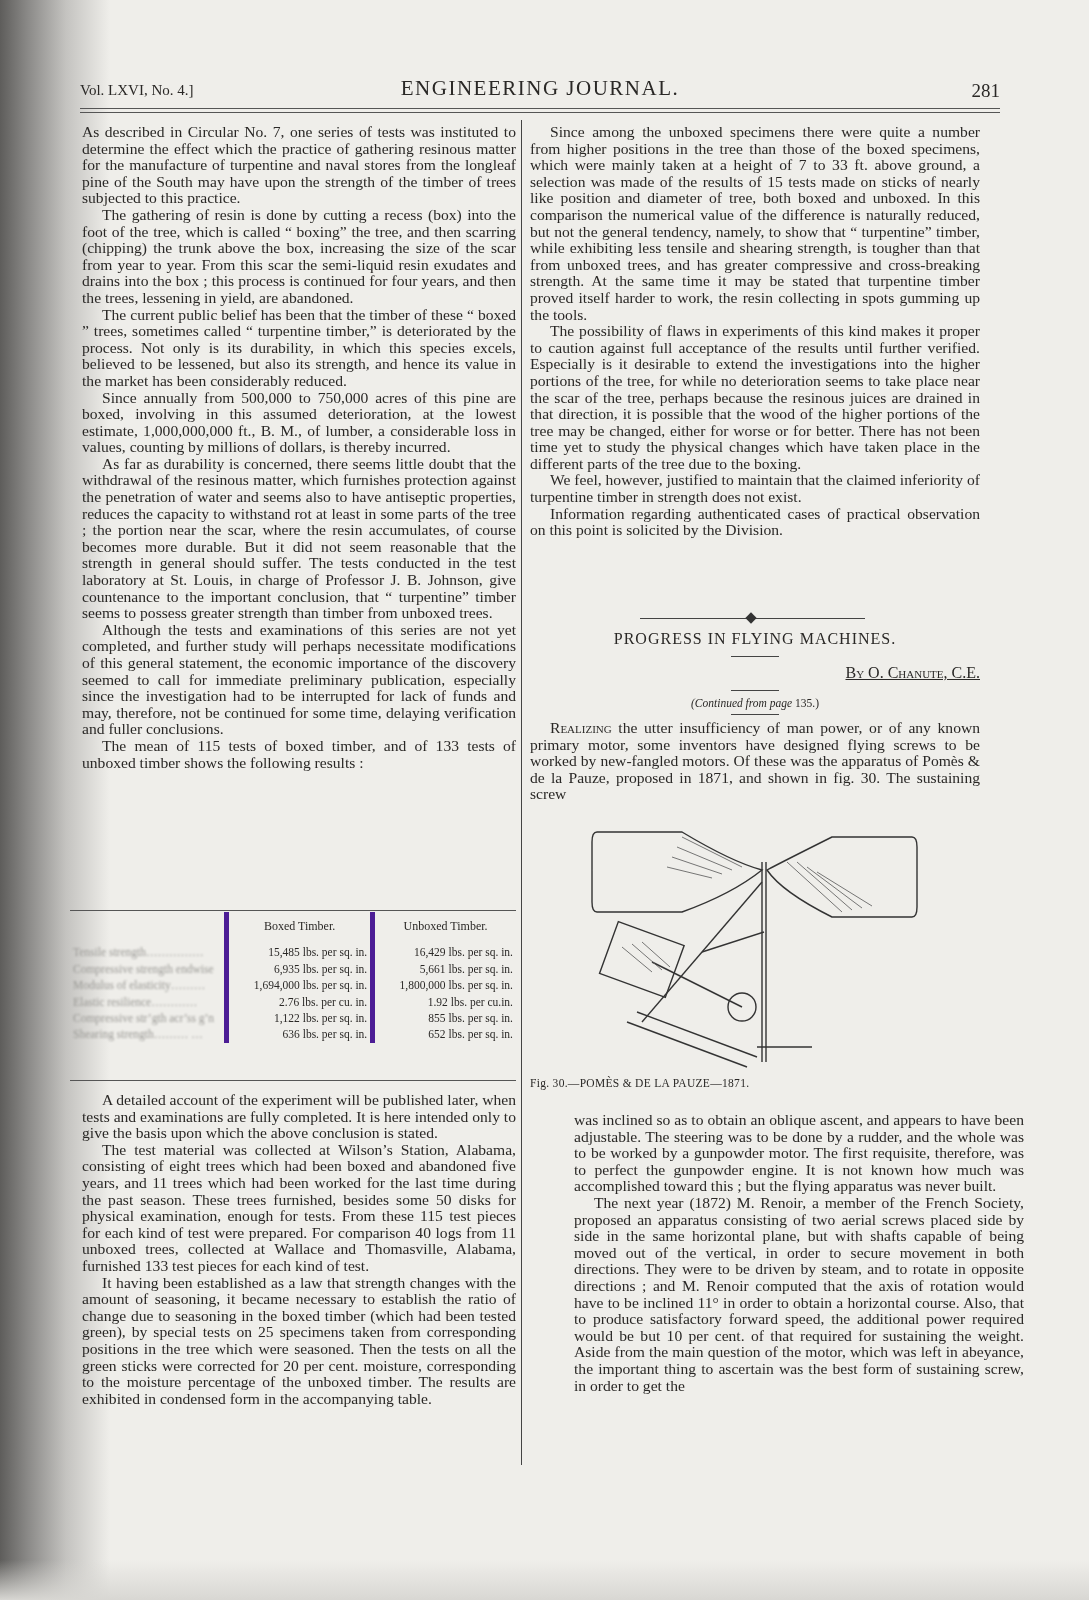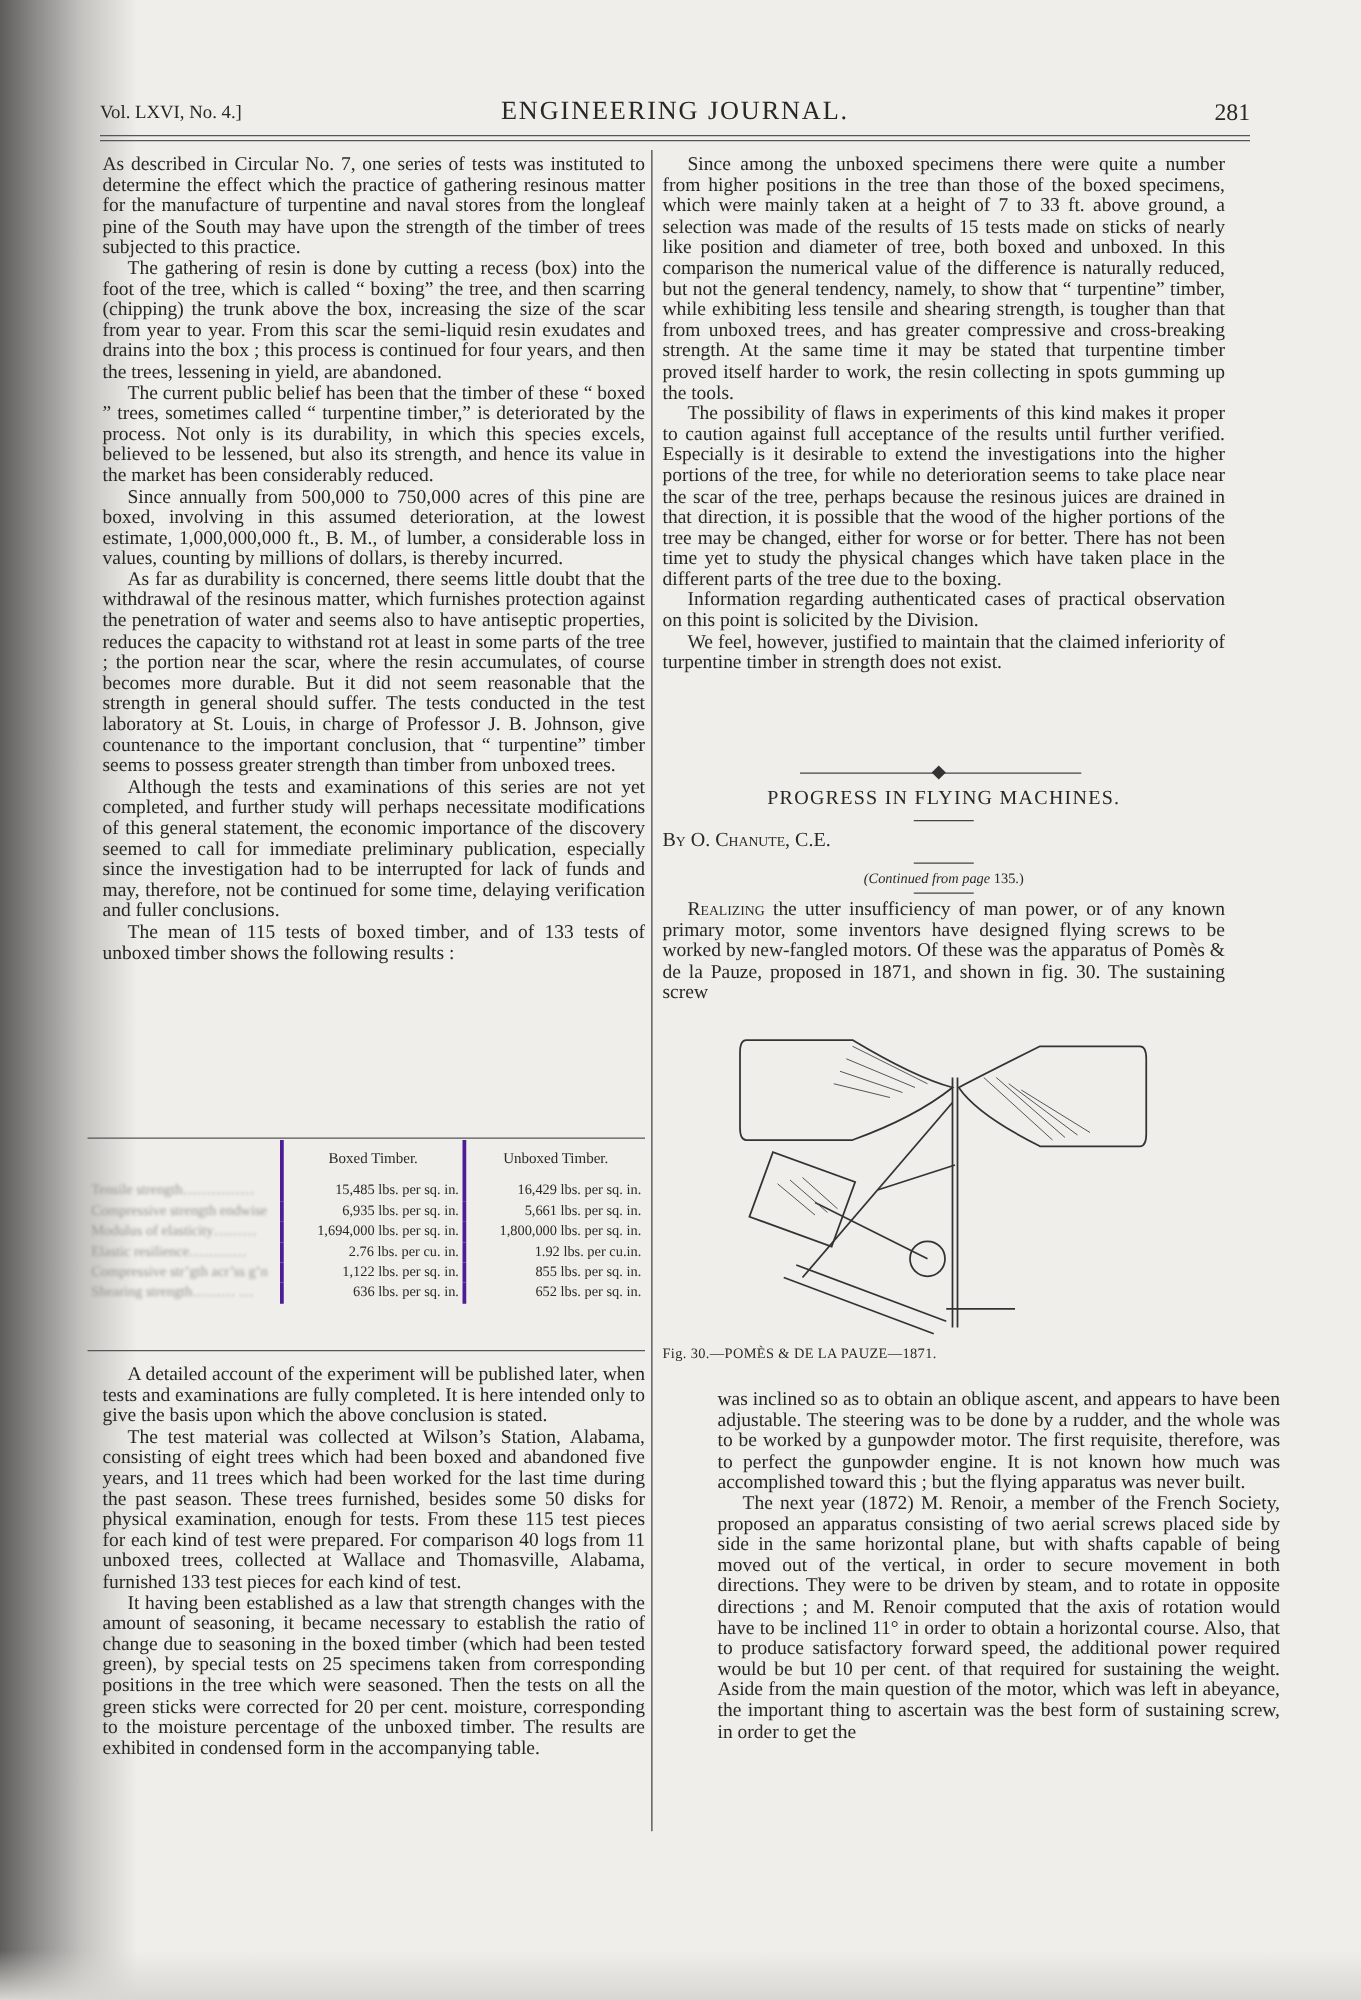--- a/index.html
+++ b/index.html
@@ -17,28 +17,28 @@
   .col{position:absolute;font-size:15.6px;line-height:16.6px;text-align:justify;}
   .col p{margin:0;text-indent:20px;}
   .col p.noind{text-indent:0;}
   .left{left:82px;top:124px;width:434px;}
   .right{left:530px;top:124px;width:450px;}
   .vrule{position:absolute;left:521px;top:120px;width:1px;height:1345px;background:#444;}
   .blur{color:#9a9995;filter:blur(1.2px);}
   table.data{position:absolute;left:70px;top:912px;width:446px;border-collapse:collapse;font-size:11.5px;line-height:16.4px;}
   table.data th{font-weight:normal;font-size:12px;padding:6px 2px 10px;}
   table.data td{padding:0 3px;white-space:nowrap;}
-  table.data .c1,table.data .c2{border-left:3px solid #4c1d95;text-align:right;margin-left:28px;}
+  table.data .c1,table.data .c2{border-left:5px solid #4c1d95;text-align:right;margin-left:28px;}
   .tbl-top{position:absolute;left:70px;top:910px;width:446px;border-top:1px solid #555;}
   .tbl-bot{position:absolute;left:70px;top:1080px;width:446px;border-top:1px solid #555;}
   .ornament{position:absolute;left:640px;top:618px;width:225px;height:1px;background:#444;}
   .ornament .dia{position:absolute;left:107px;top:-4px;width:8px;height:8px;background:#333;transform:rotate(45deg);}
   .art-title{position:absolute;left:530px;top:630px;width:450px;text-align:center;font-size:16px;letter-spacing:1px;}
   .rule-s{position:absolute;height:1px;background:#444;width:48px;left:731px;}
-  .art-by{position:absolute;left:530px;top:664px;width:450px;text-align:left;font-size:16px;}
+  .art-by{position:absolute;left:530px;top:664px;width:450px;text-align:right;font-size:16px;text-decoration:underline;}
   .art-cont{position:absolute;left:530px;top:697px;width:450px;text-align:center;font-size:11.5px;}
   .sc{font-variant:small-caps;}
   .fig{position:absolute;left:582px;top:822px;width:340px;height:250px;}
   .figcap{position:absolute;left:530px;top:1077px;width:450px;text-align:left;font-size:11.5px;letter-spacing:.3px;}
   .right2{left:530px;top:1112px;width:450px;margin-left:44px;}
   .right1{left:530px;top:720px;width:450px;}
 </style>
 </head>
 <body>
 
@@ -109,22 +109,22 @@
 
 <div class="col left" style="top:1092px">
   <p>A detailed account of the experiment will be published later, when tests and examinations are fully completed. It is here intended only to give the basis upon which the above conclusion is stated.</p>
   <p>The test material was collected at Wilson’s Station, Alabama, consisting of eight trees which had been boxed and abandoned five years, and 11 trees which had been worked for the last time during the past season. These trees furnished, besides some 50 disks for physical examination, enough for tests. From these 115 test pieces for each kind of test were prepared. For comparison 40 logs from 11 unboxed trees, collected at Wallace and Thomasville, Alabama, furnished 133 test pieces for each kind of test.</p>
   <p>It having been established as a law that strength changes with the amount of seasoning, it became necessary to establish the ratio of change due to seasoning in the boxed timber (which had been tested green), by special tests on 25 specimens taken from corresponding positions in the tree which were seasoned. Then the tests on all the green sticks were corrected for 20 per cent. moisture, corresponding to the moisture percentage of the unboxed timber. The results are exhibited in condensed form in the accompanying table.</p>
 </div>
 
 <div class="col right">
   <p>Since among the unboxed specimens there were quite a number from higher positions in the tree than those of the boxed specimens, which were mainly taken at a height of 7 to 33 ft. above ground, a selection was made of the results of 15 tests made on sticks of nearly like position and diameter of tree, both boxed and unboxed. In this comparison the numerical value of the difference is naturally reduced, but not the general tendency, namely, to show that “ turpentine” timber, while exhibiting less tensile and shearing strength, is tougher than that from unboxed trees, and has greater compressive and cross-breaking strength. At the same time it may be stated that turpentine timber proved itself harder to work, the resin collecting in spots gumming up the tools.</p>
   <p>The possibility of flaws in experiments of this kind makes it proper to caution against full acceptance of the results until further verified. Especially is it desirable to extend the investigations into the higher portions of the tree, for while no deterioration seems to take place near the scar of the tree, perhaps because the resinous juices are drained in that direction, it is possible that the wood of the higher portions of the tree may be changed, either for worse or for better. There has not been time yet to study the physical changes which have taken place in the different parts of the tree due to the boxing.</p>
+  <p>We feel, however, justified to maintain that the claimed inferiority of turpentine timber in strength does not exist.</p>
   <p>Information regarding authenticated cases of practical observation on this point is solicited by the Division.</p>
-  <p>We feel, however, justified to maintain that the claimed inferiority of turpentine timber in strength does not exist.</p>
 </div>
 
 <div class="ornament">
     <div class="dia"></div>
   </div>
 <div class="art-title">PROGRESS IN FLYING MACHINES.</div>
 <div class="rule-s" style="top:656px"></div>
 <div class="art-by sc">By O. Chanute, C.E.</div>
 <div class="rule-s" style="top:690px"></div>
 <div class="art-cont"><i>(Continued from page</i> <span>135.)</span></div>

